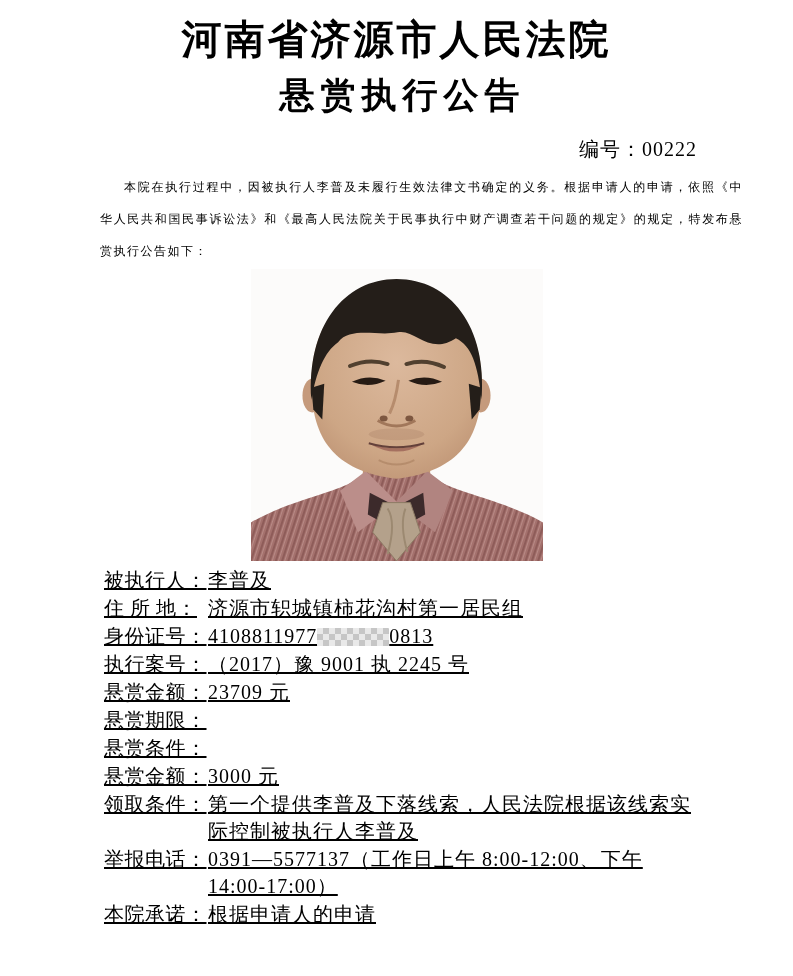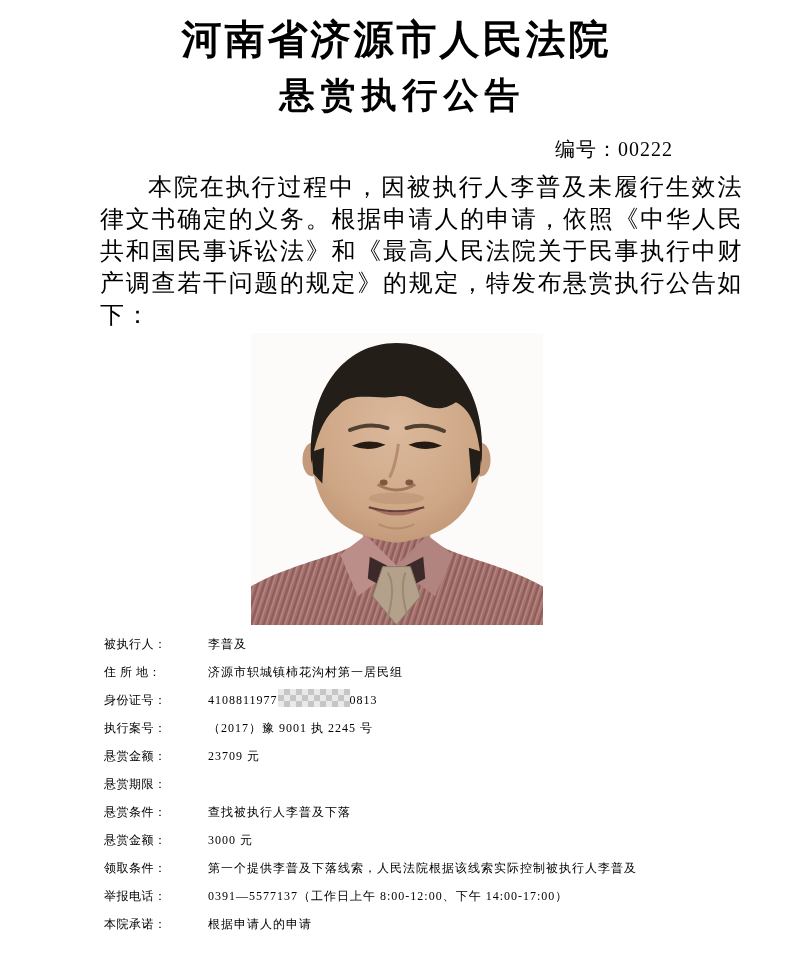--- a/index.html
+++ b/index.html
@@ -11,35 +11,36 @@
   .page{position:relative;width:793px;height:976px;overflow:hidden;background:#ffffff;}
   .court-title{
     margin:18px 0 0;text-align:center;
     font-size:40px;font-weight:bold;letter-spacing:3px;line-height:44px;
   }
   .notice-title{
     margin:12px 0 0;text-align:center;
     font-size:35px;font-weight:bold;letter-spacing:6px;line-height:44px;padding-left:12px;
   }
   .number-line{
-    margin-top:18px;padding-right:120px;text-align:right;
+    margin-top:18px;padding-right:96px;text-align:right;
     font-size:20px;letter-spacing:1px;
   }
   .intro{
     margin:8px 50px 0 100px;
-    font-size:24px;line-height:32px;letter-spacing:1.5px;
+    font-size:12px;line-height:32px;letter-spacing:1.5px;
     text-align:justify;text-indent:2em;
   }
   .photo-wrap{
     width:292px;height:292px;margin:2px auto 6px;
     display:block;
   }
   .fields{
     margin:4px 92px 0 104px;
-    font-size:12px;
+    font-size:20px;
+    text-decoration:underline;
   }
   .field-row{display:flex;align-items:flex-start;line-height:27px;margin-bottom:1px;}
   .field-label{flex:0 0 104px;white-space:nowrap;letter-spacing:0.5px;}
   .field-value{flex:1;letter-spacing:1px;}
   .redaction{
     display:inline-block;width:72px;height:18px;vertical-align:-3px;
     background-image:repeating-conic-gradient(#c6c6c6 0% 25%, #e9e9e9 0% 50%);
     background-size:12px 12px;
     border-radius:1px;
   }
@@ -139,21 +140,20 @@
       <span class="field-label">悬赏金额：</span>
       <span class="field-value">23709 元</span>
     </div>
 
     <div class="field-row">
       <span class="field-label">悬赏期限：</span>
     </div>
 
     <div class="field-row">
       <span class="field-label">悬赏条件：</span>
-      <span class="field-value">查找被执行人李普及下落</span>
     </div>
 
     <div class="field-row">
       <span class="field-label">悬赏金额：</span>
       <span class="field-value">3000 元</span>
     </div>
 
     <div class="field-row">
       <span class="field-label">领取条件：</span>
       <span class="field-value">第一个提供李普及下落线索，人民法院根据该线索实际控制被执行人李普及</span>

